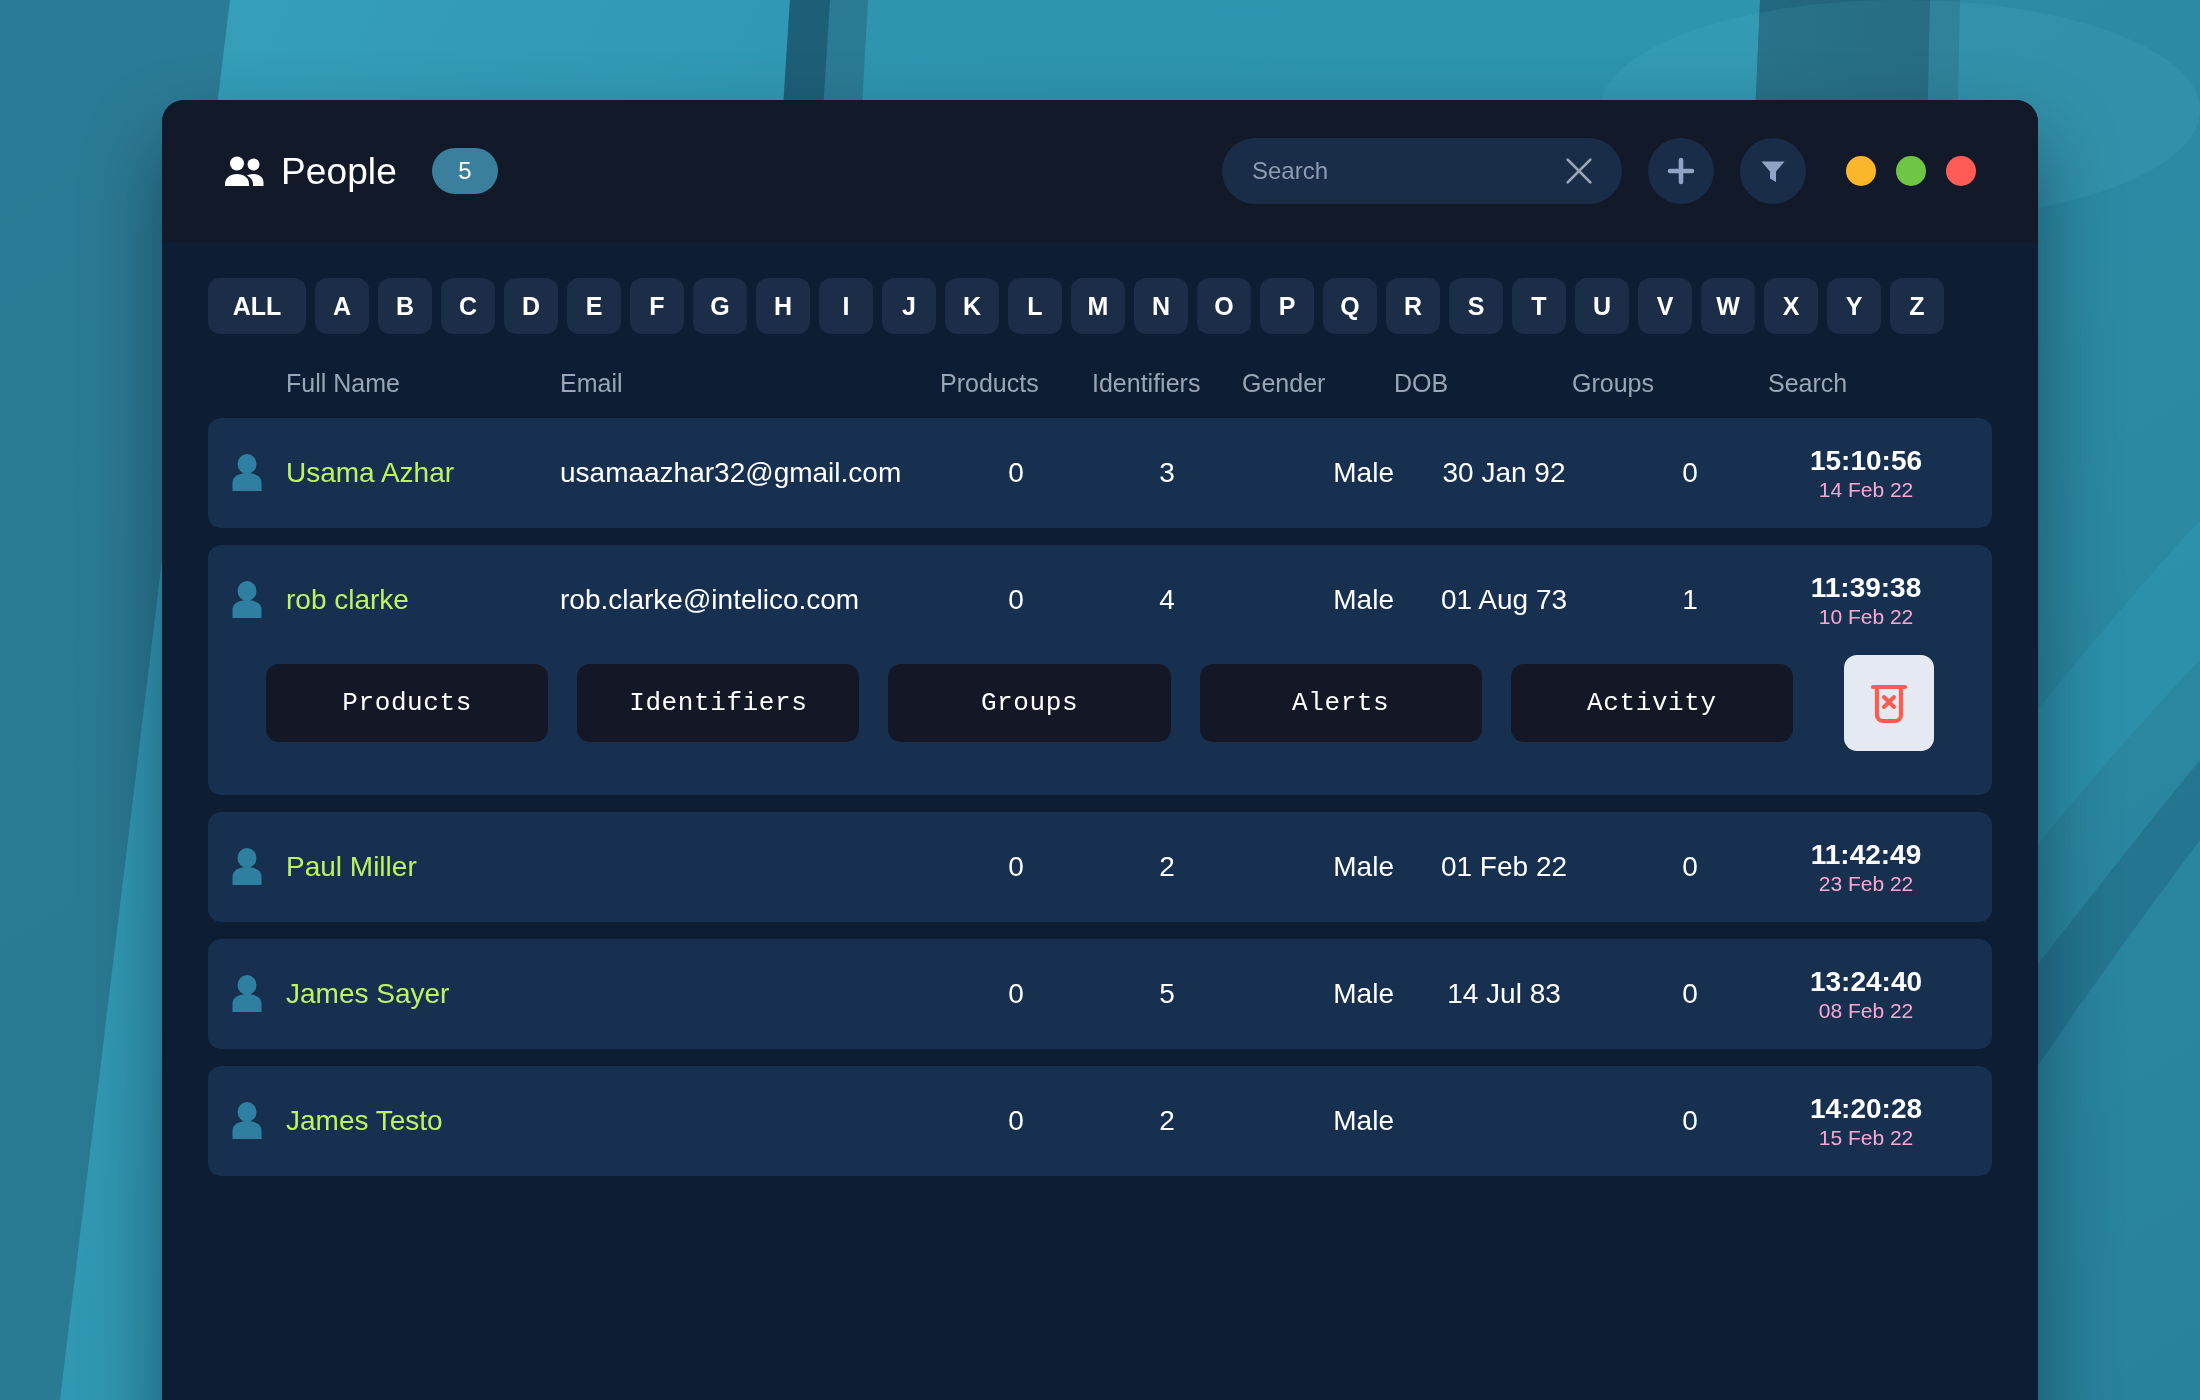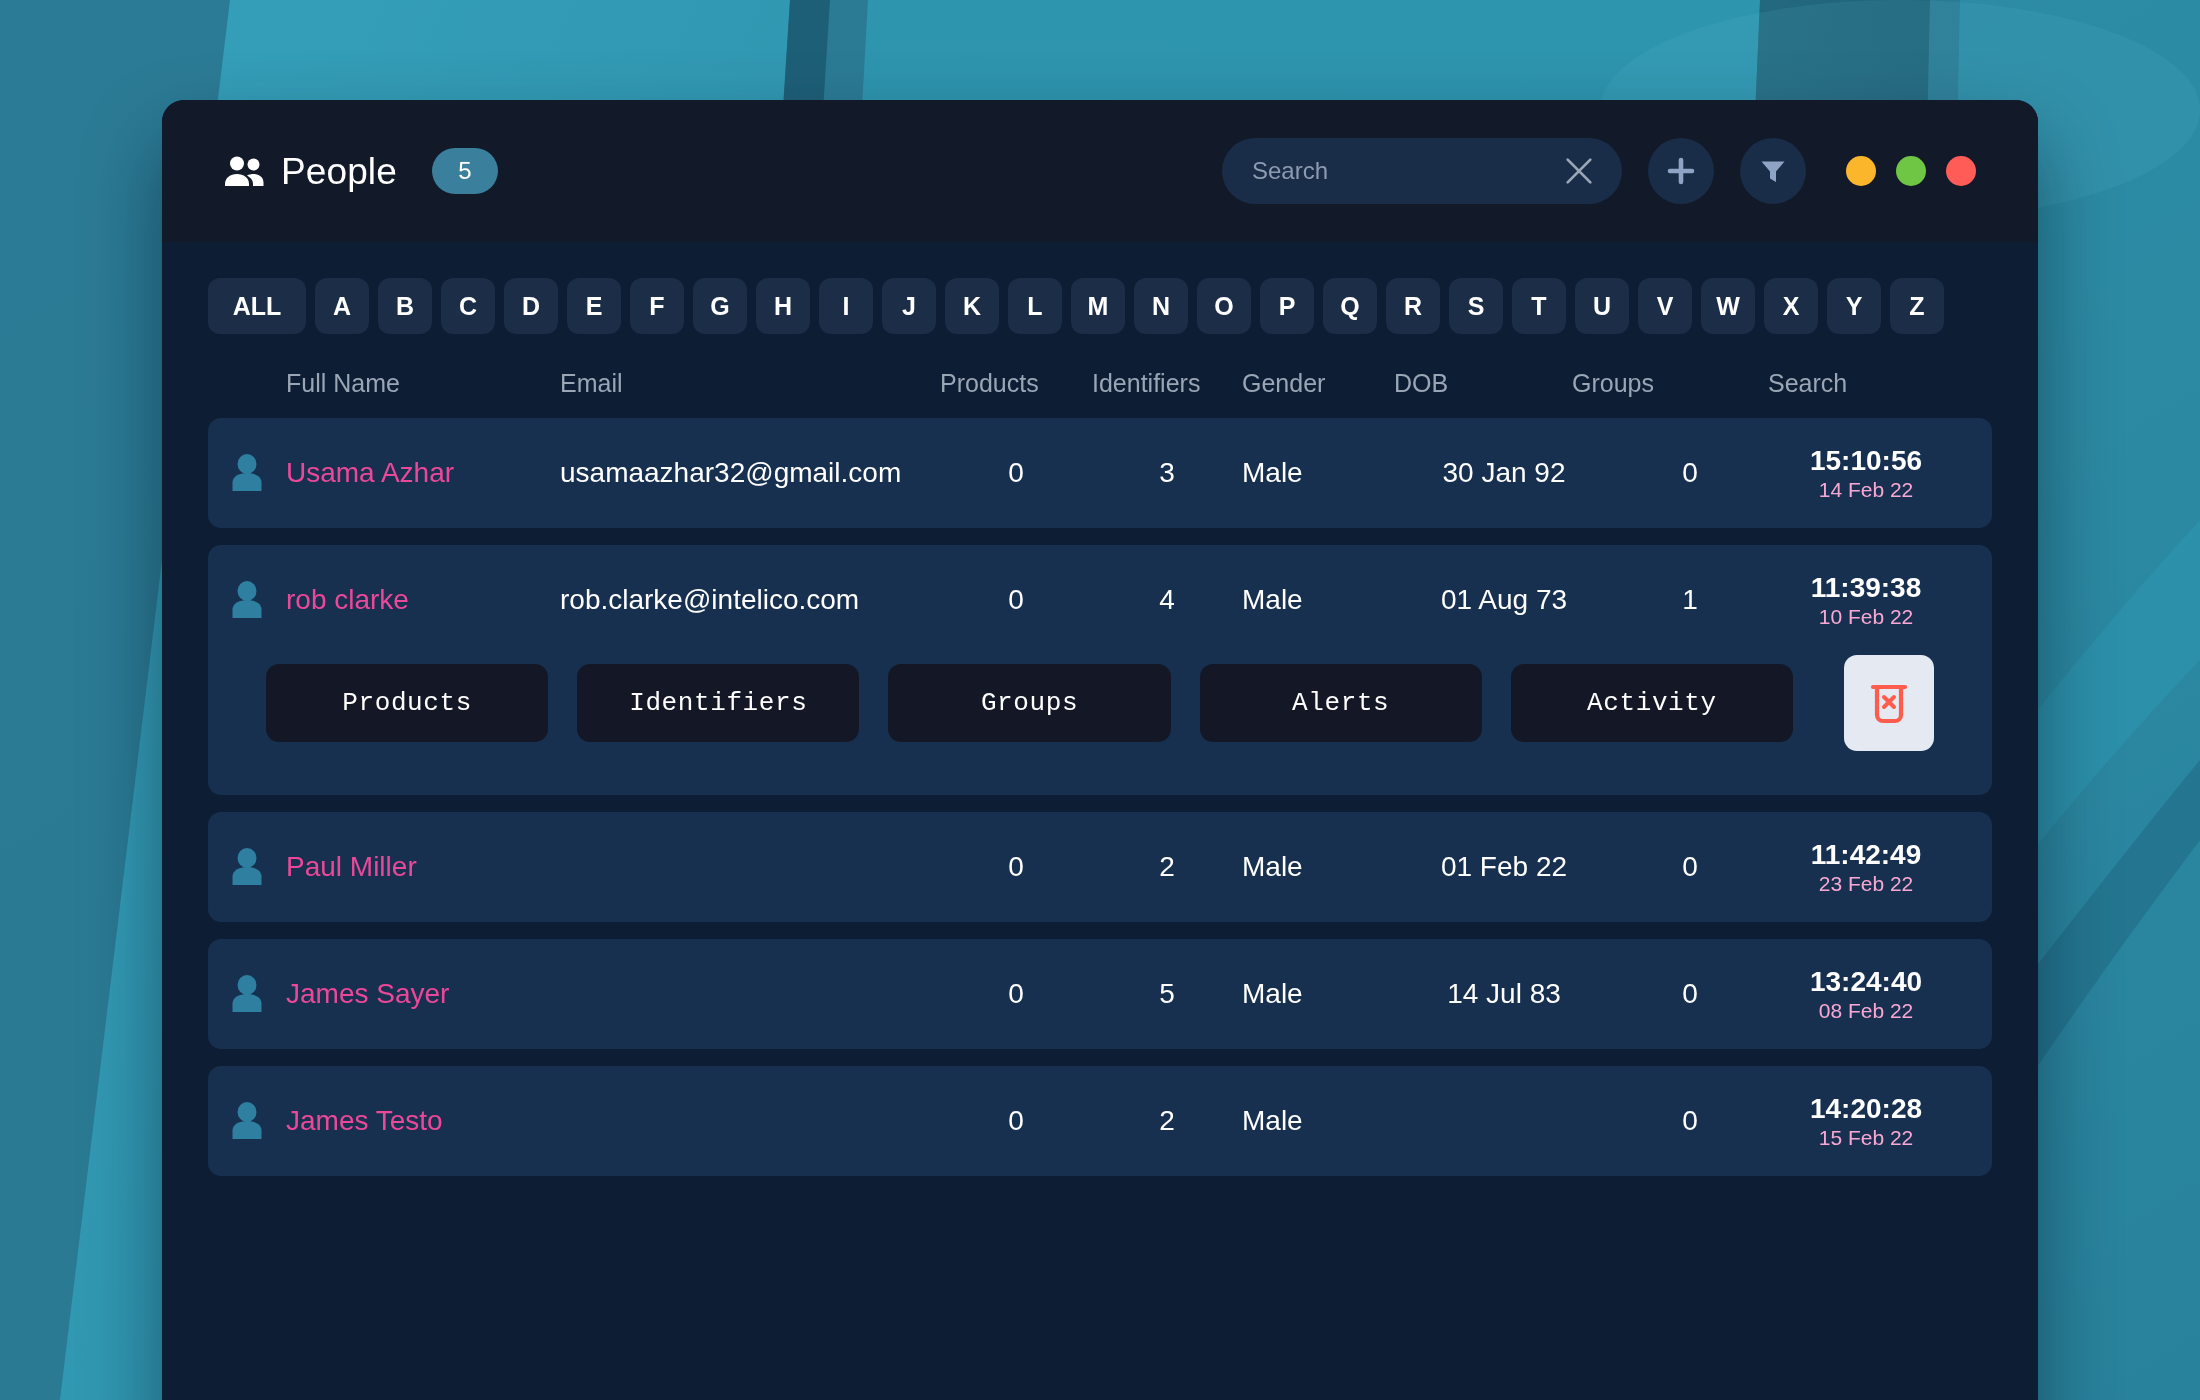--- a/index.html
+++ b/index.html
@@ -181,21 +181,21 @@
     color: #9aa6b6;
     font-size: 25px;
     padding: 0 22px;
   }
 
   
   .c-name      { width: 330px; flex: 0 0 330px; }
   .c-email     { width: 380px; flex: 0 0 380px; }
   .c-products  { width: 152px; flex: 0 0 152px; text-align: center; }
   .c-ident     { width: 150px; flex: 0 0 150px; text-align: center; }
-  .c-gender    { width: 152px; flex: 0 0 152px; text-align: left; }
+  .c-gender    { width: 152px; flex: 0 0 152px; text-align: right; }
   .c-dob       { width: 220px; flex: 0 0 220px; text-align: center; }
   .c-groups    { width: 152px; flex: 0 0 152px; text-align: center; }
   .c-created   { width: 200px; flex: 0 0 200px; text-align: center; }
 
   .col-head .c-products,
   .col-head .c-ident,
   .col-head .c-gender,
   .col-head .c-dob,
   .col-head .c-groups,
   .col-head .c-created { text-align: left; }
@@ -229,21 +229,21 @@
 
   .avatar-cell {
     width: 56px;
     flex: 0 0 56px;
     display: flex;
     align-items: center;
     justify-content: flex-start;
   }
 
   .cell-name {
-    color: #ec4899;
+    color: #bef264;
     font-size: 28px;
     white-space: nowrap;
     overflow: hidden;
     text-overflow: ellipsis;
   }
   .c-name { width: 274px; flex: 0 0 274px; }
 
   .cell {
     color: #ffffff;
     font-size: 28px;

